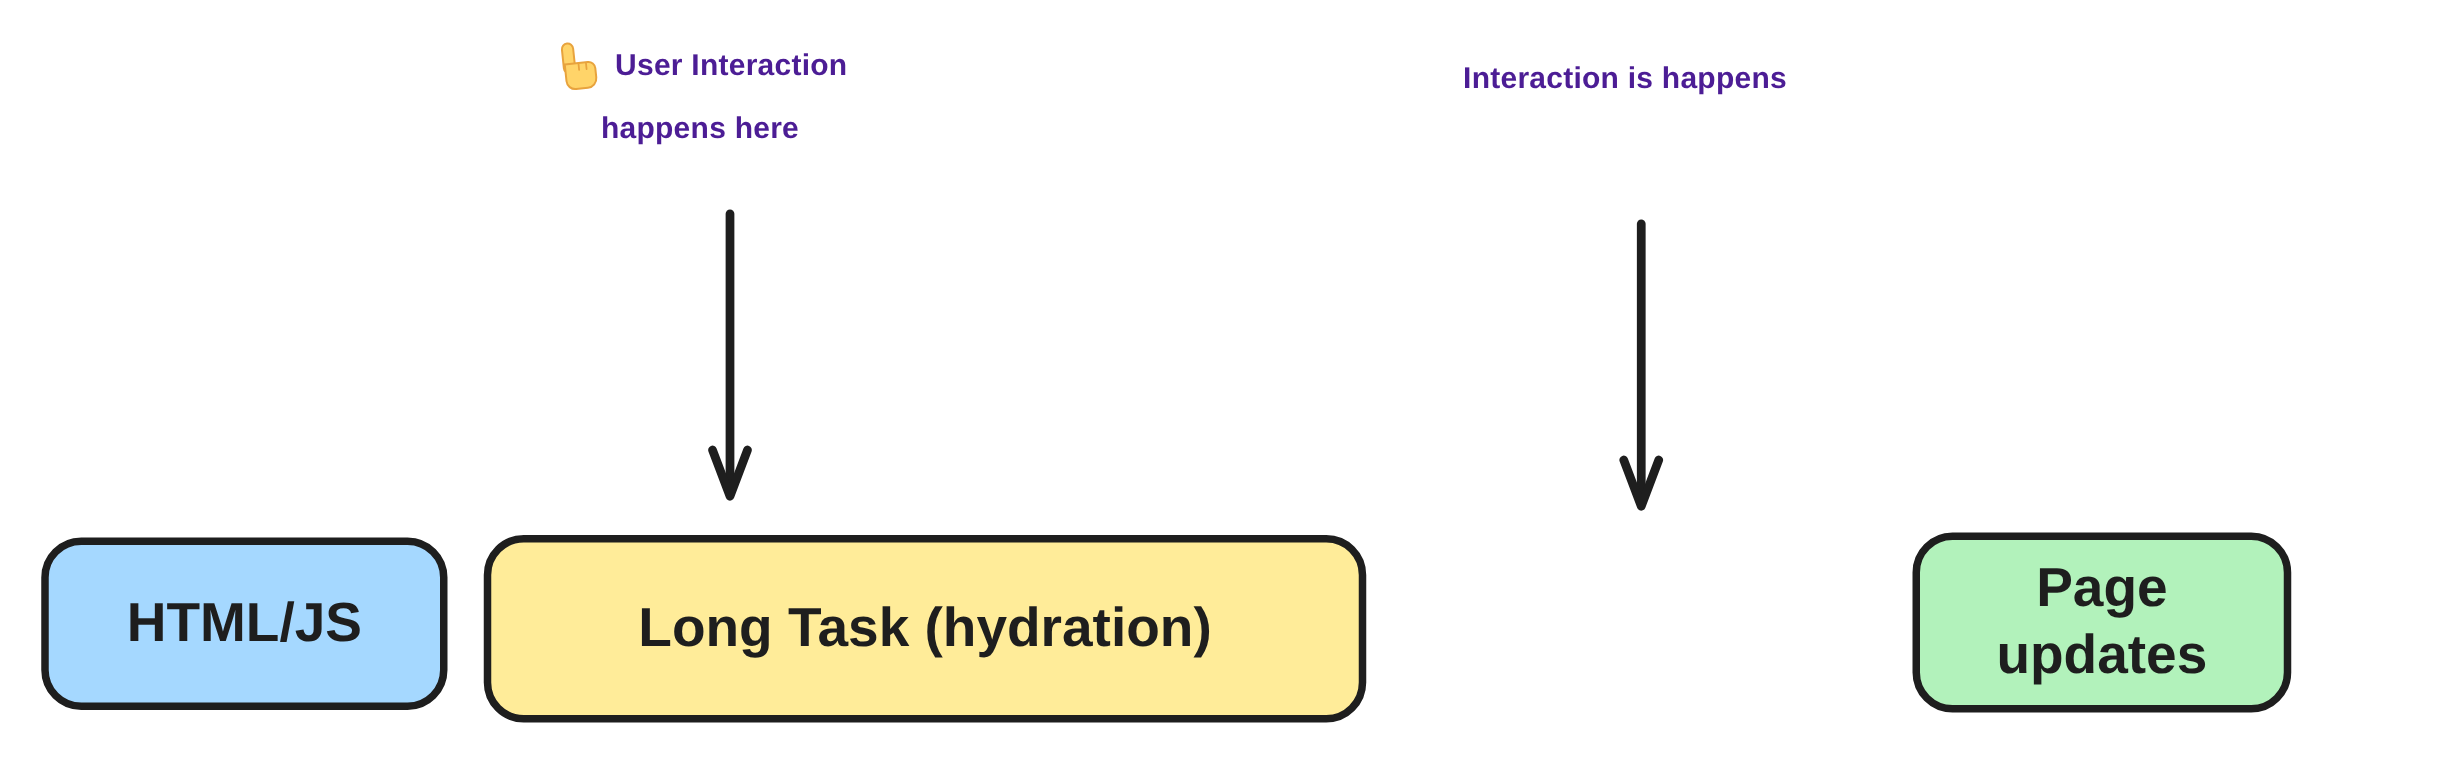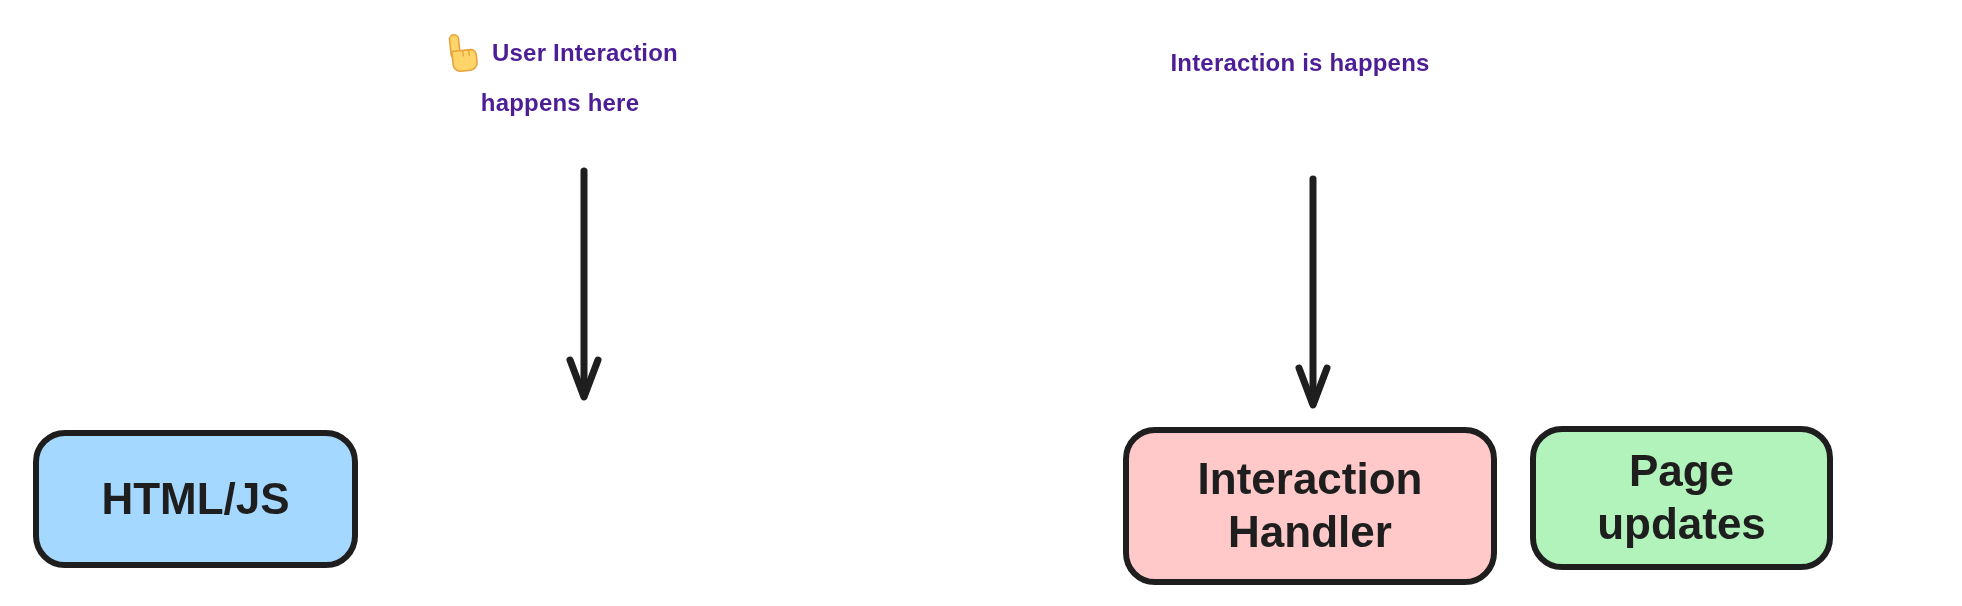--- a/index.html
+++ b/index.html
@@ -118,22 +118,22 @@
     <g stroke="#1e1e1e" stroke-width="7" fill="none" stroke-linecap="round" stroke-linejoin="round">
       <path d="M1313 179 L1313 403"></path>
       <path d="M1299 368 L1313 405 L1327 368"></path>
     </g>
   </svg>
 
   <div class="flow-box box-html-js">
     <span>HTML/JS</span>
   </div>
 
+  <div class="flow-box box-long-task">
+    <span>Long Task (hydration)</span>
+  </div>
 
-  <div class="flow-box box-interaction-handler">
-    <span>Interaction Handler</span>
-  </div>
 
   <div class="flow-box box-page-updates">
     <span>Page updates</span>
   </div>
 
 </div>
 
 </body></html>

